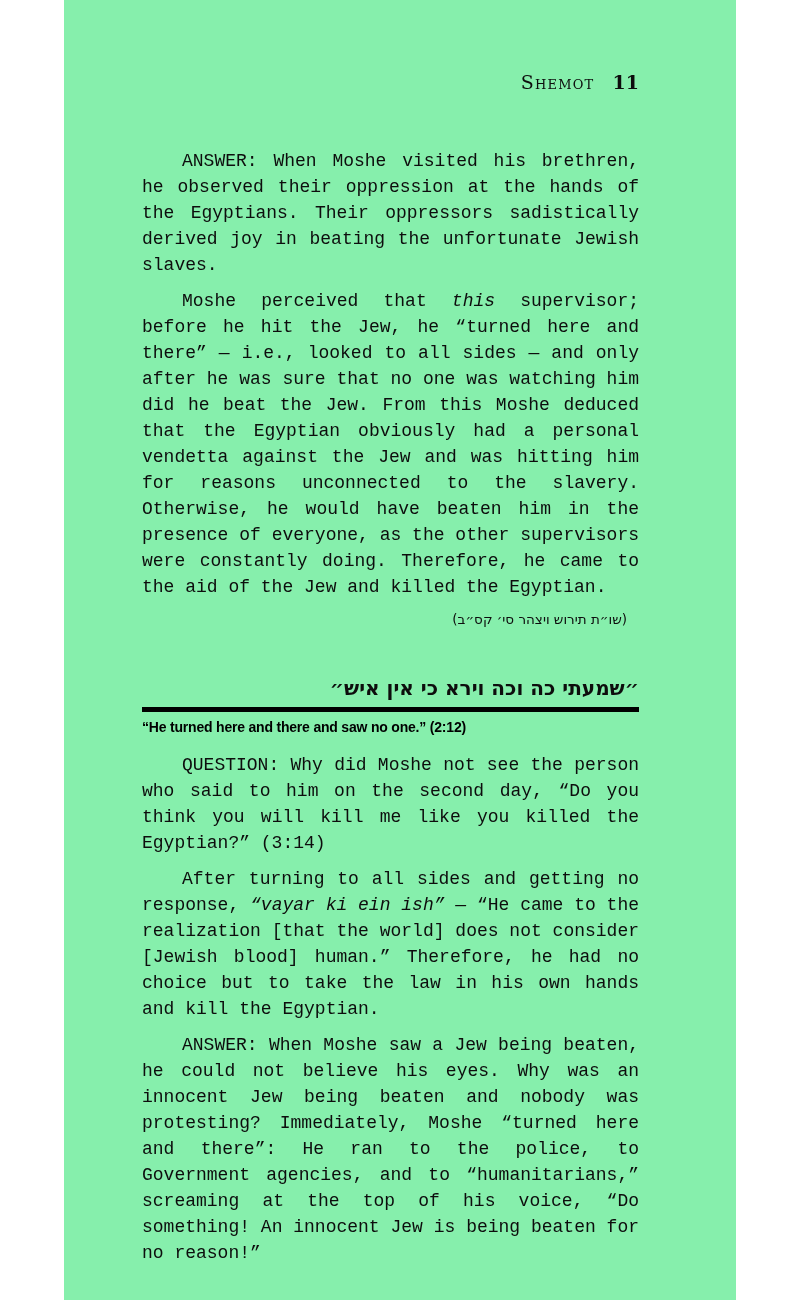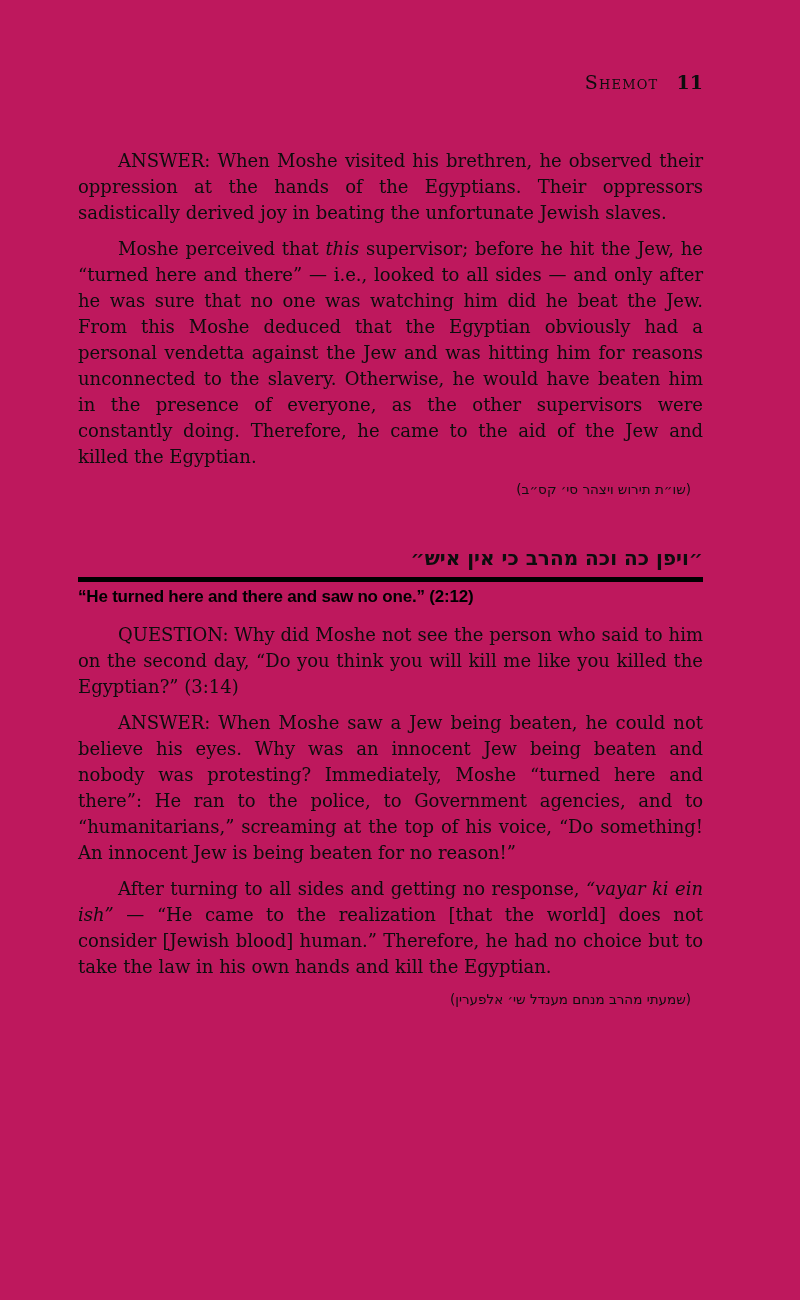--- a/index.html
+++ b/index.html
@@ -1,21 +1,21 @@
 <!DOCTYPE html>
 <html><head>
 <meta charset="utf-8">
 <style>
   html, body { margin: 0; padding: 0; background: #ffffff; }
   .page {
     position: relative;
-    width: 800px;
+    width: 672px;
     height: 1300px;
     margin: 0 auto;
-    background: #be185d;
+    background: #86efac;
     color: #0d0d0d;
     box-sizing: border-box;
     padding: 70px 97px 0 78px;
     font-family: "DejaVu Serif", serif;
     overflow: hidden;
   }
   .page-header {
     text-align: right;
     font-size: 19px;
     line-height: 24px;
@@ -29,20 +29,21 @@
   .page-number {
     font-weight: bold;
     margin-left: 12px;
   }
   p.para {
     margin: 8px 0 10px 0;
     font-size: 18px;
     line-height: 26px;
     text-align: justify;
     text-indent: 40px;
+    font-family: Liberation Mono, monospace;
   }
   p.para i { font-style: italic; }
   .citation {
     direction: rtl;
     text-align: right;
     font-family: "DejaVu Sans", sans-serif;
     font-size: 13.5px;
     line-height: 18px;
     margin: 2px 12px 0 0;
   }
@@ -58,21 +59,21 @@
     line-height: 25px;
   }
   .heading-rule {
     height: 5px;
     background: #000000;
     margin: 6px 0 4px 0;
   }
   .english-heading {
     font-family: "Liberation Sans", sans-serif;
     font-weight: bold;
-    font-size: 17px;
+    font-size: 14px;
     line-height: 22px;
     letter-spacing: -0.2px;
     color: #000000;
   }
 </style>
 </head>
 <body>
 
 <div class="page">
 
@@ -81,26 +82,25 @@
     <span class="page-number">11</span>
   </div>
 
   <p class="para">ANSWER: When Moshe visited his brethren, he observed their oppression at the hands of the Egyptians. Their oppressors sadistically derived joy in beating the unfortunate Jewish slaves.</p>
 
   <p class="para"><span>Moshe perceived that </span><i>this</i><span> supervisor; before he hit the Jew, he “turned here and there” — i.e., looked to all sides — and only after he was sure that no one was watching him did he beat the Jew. From this Moshe deduced that the Egyptian obviously had a personal vendetta against the Jew and was hitting him for reasons unconnected to the slavery. Otherwise, he would have beaten him in the presence of everyone, as the other supervisors were constantly doing. Therefore, he came to the aid of the Jew and killed the Egyptian.</span></p>
 
   <p class="citation first" dir="rtl">(שו״ת תירוש ויצהר סי׳ קס״ב)</p>
 
   <div class="section-heading">
-    <div class="hebrew-heading" dir="rtl">״ויפן כה וכה מהרב כי אין איש״</div>
+    <div class="hebrew-heading" dir="rtl">״שמעתי כה וכה וירא כי אין איש״</div>
     <div class="heading-rule"></div>
     <div class="english-heading">“He turned here and there and saw no one.” (2:12)</div>
   </div>
 
   <p class="para">QUESTION: Why did Moshe not see the person who said to him on the second day, “Do you think you will kill me like you killed the Egyptian?” (3:14)</p>
 
+  <p class="para"><span>After turning to all sides and getting no response, </span><i>“vayar ki ein ish”</i><span> — “He came to the realization [that the world] does not consider [Jewish blood] human.” Therefore, he had no choice but to take the law in his own hands and kill the Egyptian.</span></p>
+
   <p class="para">ANSWER: When Moshe saw a Jew being beaten, he could not believe his eyes. Why was an innocent Jew being beaten and nobody was protesting? Immediately, Moshe “turned here and there”: He ran to the police, to Government agencies, and to “humanitarians,” screaming at the top of his voice, “Do something! An innocent Jew is being beaten for no reason!”</p>
 
-  <p class="para"><span>After turning to all sides and getting no response, </span><i>“vayar ki ein ish”</i><span> — “He came to the realization [that the world] does not consider [Jewish blood] human.” Therefore, he had no choice but to take the law in his own hands and kill the Egyptian.</span></p>
-
-  <p class="citation last" dir="rtl">(שמעתי מהרב מנחם מענדל שי׳ אלפערין)</p>
 
 </div>
 
 </body></html>

